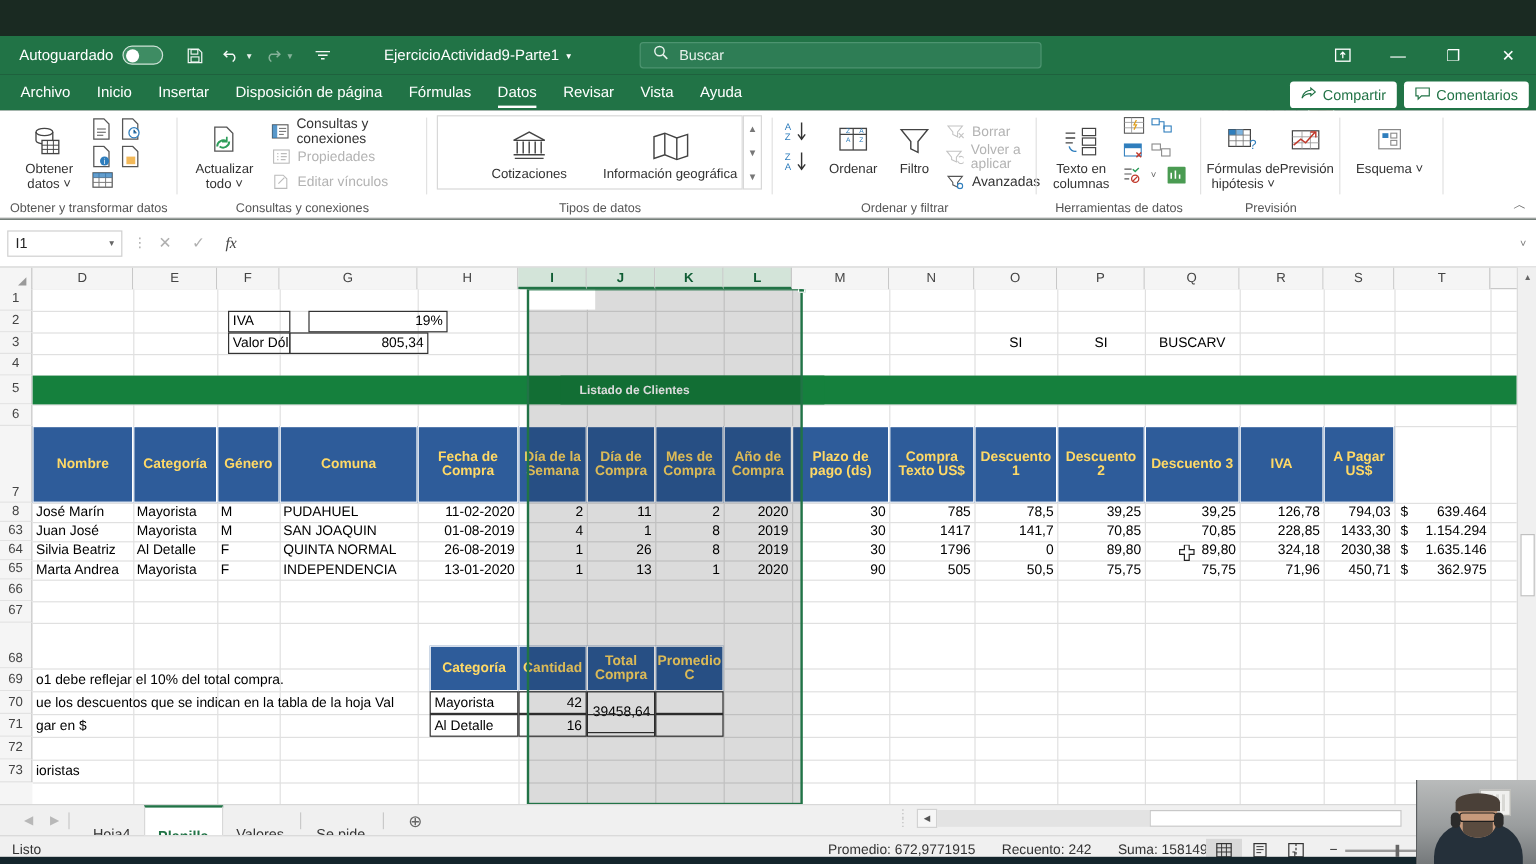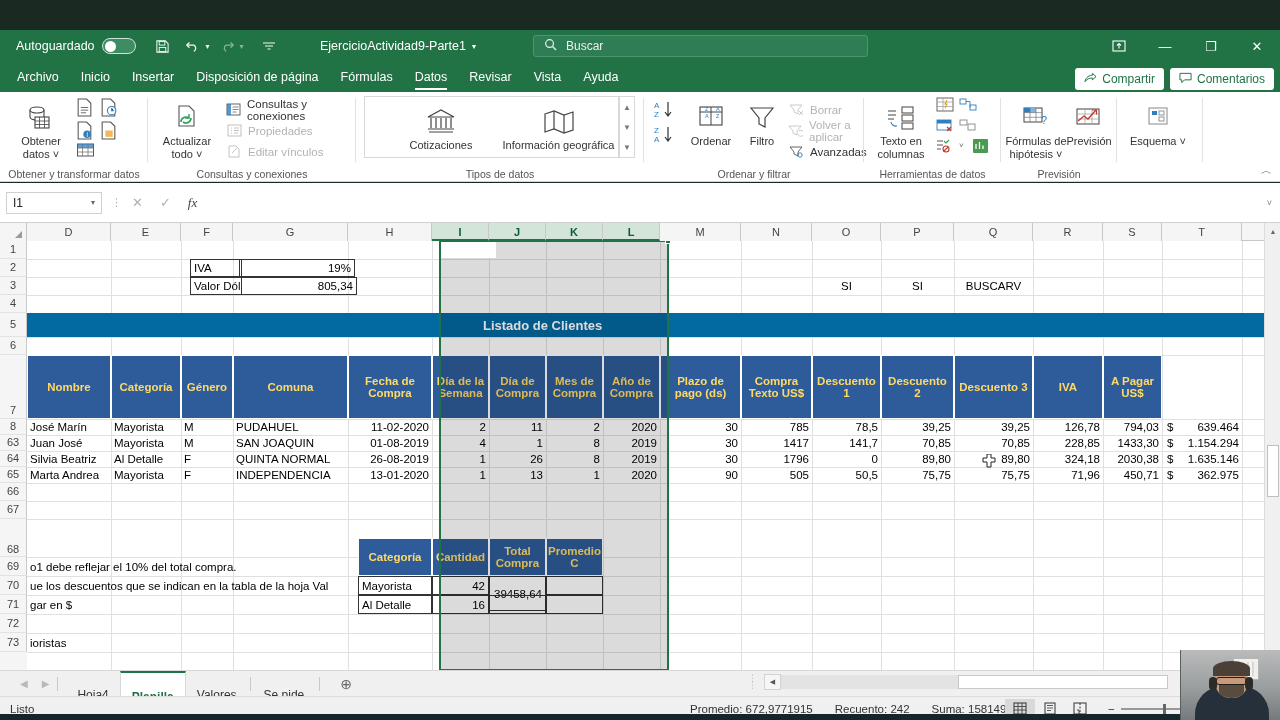--- a/index.html
+++ b/index.html
@@ -184,21 +184,21 @@
   }
   .gl-v { position: absolute; width: 1px; background: #e0e0e0; }
   .gl-h { position: absolute; height: 1px; background: #e0e0e0; }
 
   .hdr-blue {
     background: #2e5c9a; color: #ffd966; font-weight: bold;
     font-size: 11.5px; justify-content: center; text-align: center;
     border: 1px solid #ffffff; line-height: 1.05;
     white-space: normal; padding: 0 2px;
   }
-  .gold { background: #0369a1; color: #fff; font-weight: bold; font-size: 13px; }
+  .gold { background: #15803d; color: #fff; font-weight: bold; font-size: 10px; }
   .bord { border: 1px solid #333; }
   .rt { justify-content: flex-end; }
   .ctr { justify-content: center; }
 
   .selmask {
     position: absolute; background: rgba(0,0,0,0.14); pointer-events: none;
   }
   .selborder {
     position: absolute; border: 2px solid #217346; pointer-events: none;
   }
@@ -794,21 +794,21 @@
       <div class="gl-h" style="left:0; top:260px; width:1237px"></div>
       <div class="gl-h" style="left:0; top:278px; width:1237px"></div>
       <div class="gl-h" style="left:0; top:316px; width:1237px"></div>
       <div class="gl-h" style="left:0; top:335px; width:1237px"></div>
       <div class="gl-h" style="left:0; top:354px; width:1237px"></div>
       <div class="gl-h" style="left:0; top:373px; width:1237px"></div>
       <div class="gl-h" style="left:0; top:392px; width:1237px"></div>
       <div class="gl-h" style="left:0; top:411px; width:1237px"></div>
 
       <div class="cell bord" style="left:163px;top:18px;width:52px;height:18px">IVA</div>
-      <div class="cell bord rt" style="left:212px;top:18px;width:116px;height:18px">19%</div>
+      <div class="cell bord rt" style="left:230px;top:18px;width:116px;height:18px">19%</div>
       <div class="cell bord" style="left:163px;top:36px;width:52px;height:18px">Valor Dóla</div>
       <div class="cell bord rt" style="left:214px;top:36px;width:116px;height:18px">805,34</div>
 
       <div class="cell ctr" style="left:785px;top:36px;width:69px;height:18px">SI</div>
       <div class="cell ctr" style="left:854px;top:36px;width:73px;height:18px">SI</div>
       <div class="cell ctr" style="left:927px;top:36px;width:79px;height:18px">BUSCARV</div>
 
       <div class="cell gold" style="left:0;top:72px;width:1237px;height:24px;justify-content:flex-start"></div>
       <div class="cell gold" style="left:440px;top:72px;width:220px;height:24px;justify-content:flex-start;padding-left:16px">Listado de Clientes</div>
 

